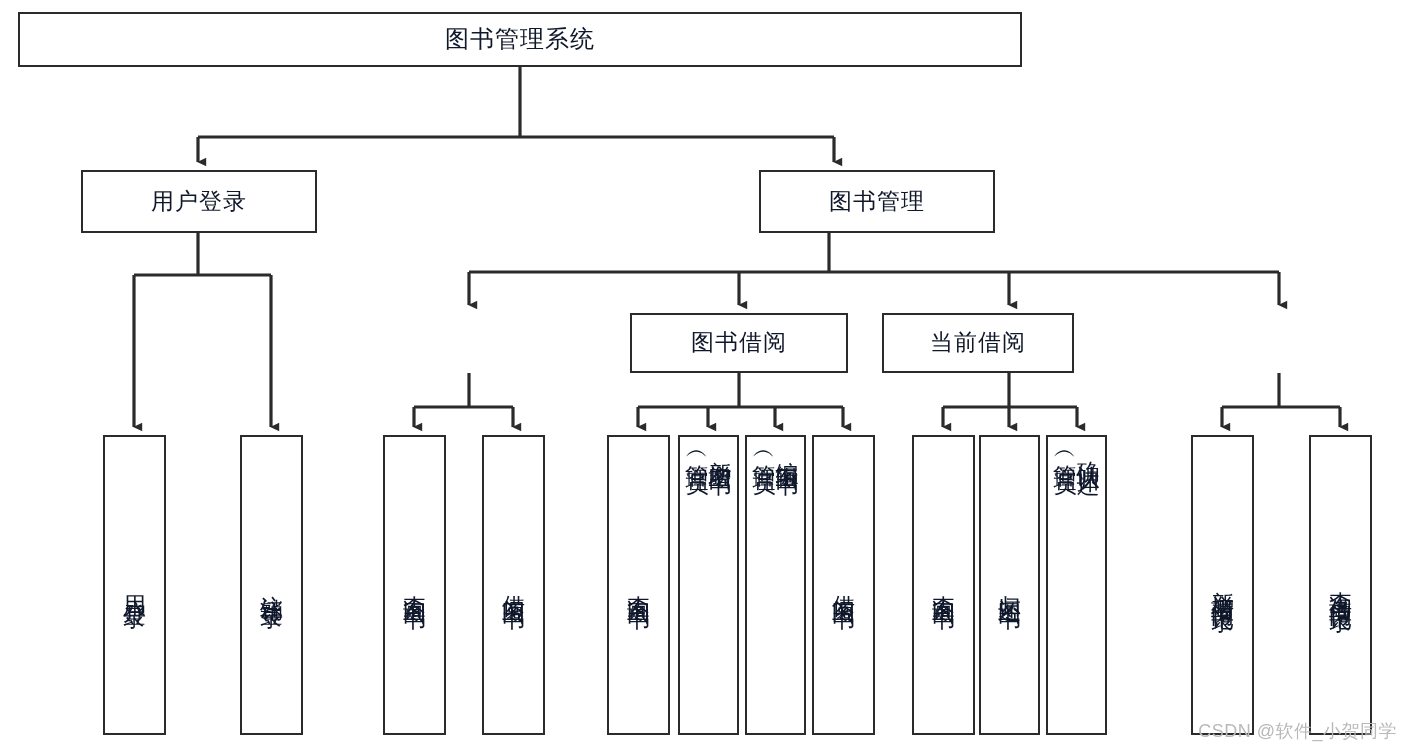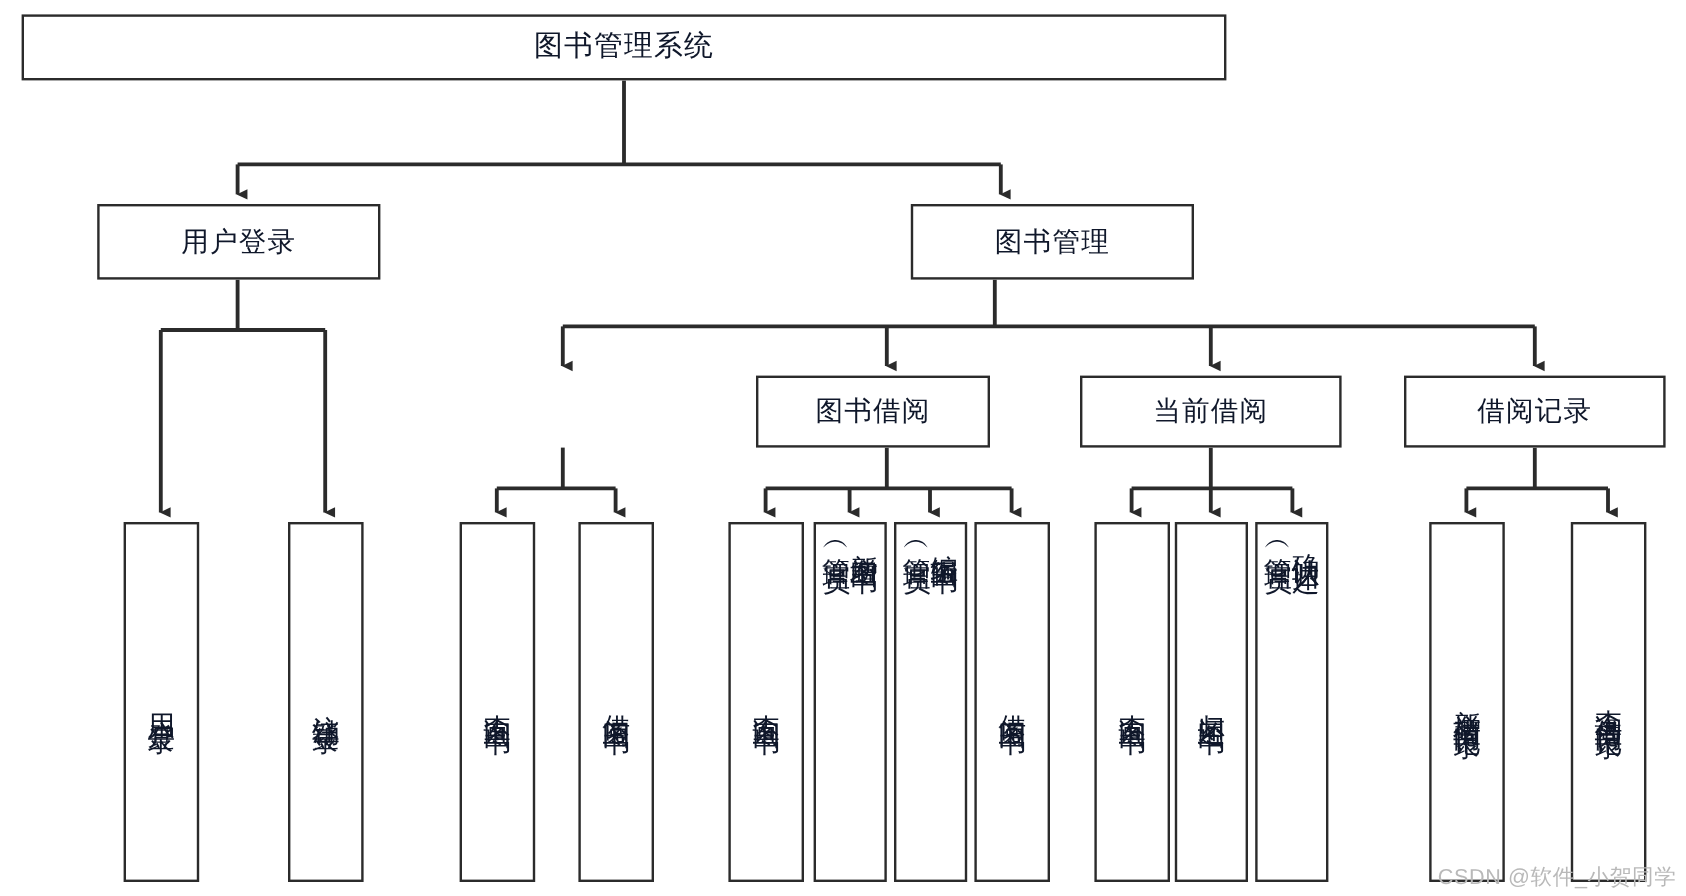--- a/index.html
+++ b/index.html
@@ -129,31 +129,28 @@
 
   <div class="node h" style="left:81px;top:170px;width:236px;height:63px;">
     <span class="label">用户登录</span>
   </div>
 
   <div class="node h" style="left:711px;top:170px;width:236px;height:63px;margin-left:48px;">
     <span class="label">图书管理</span>
   </div>
 
 
-  <div class="node h" style="left:630px;top:313px;width:195px;height:60px;">
+  <div class="node h" style="left:630px;top:313px;width:218px;height:60px;">
     <span class="label">图书借阅</span>
   </div>
 
-  <div class="node h" style="left:900px;top:313px;width:218px;height:60px;font-family:Liberation Serif, serif;">
+  <div class="node h" style="left:882px;top:313px;width:192px;height:60px;font-family:Liberation Serif, serif;">
     <span class="label">当前借阅</span>
   </div>
 
-  <div class="node h" style="left:1170px;top:313px;width:218px;height:60px;">
-    <span class="label">借阅记录</span>
-  </div>
 
   <div class="node v mid" style="left:103px;top:435px;width:63px;height:300px;">
     <span class="label">用户登录</span>
   </div>
 
   <div class="node v mid" style="left:240px;top:435px;width:63px;height:300px;">
     <span class="label">注销登录</span>
   </div>
 
   <div class="node v mid" style="left:383px;top:435px;width:63px;height:300px;">

